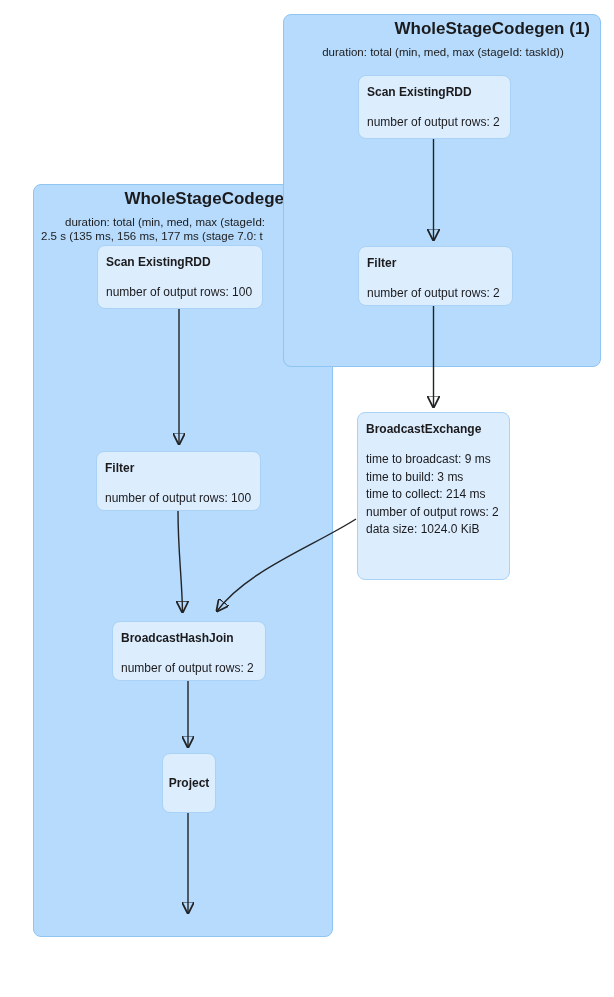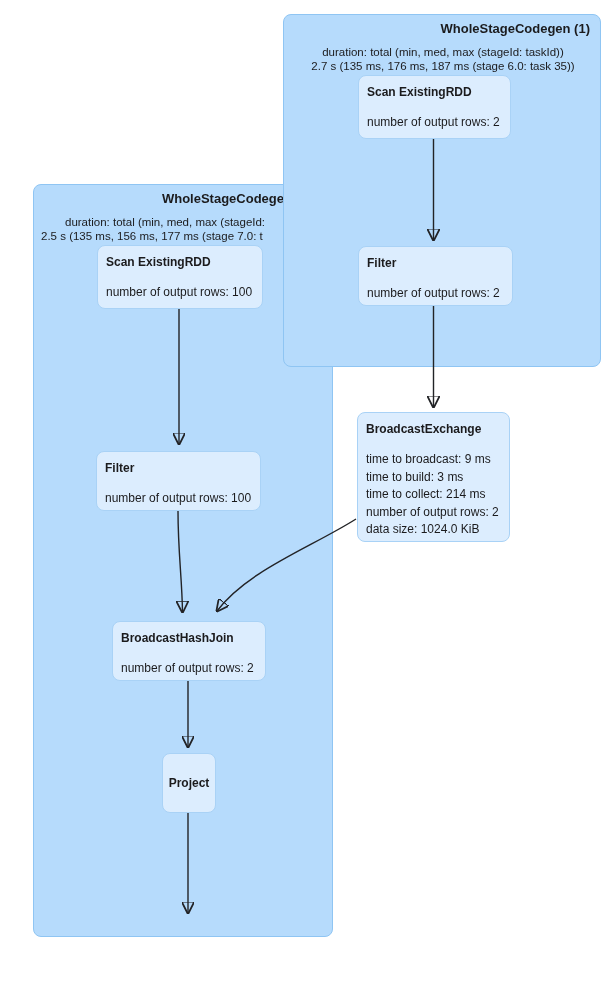--- a/index.html
+++ b/index.html
@@ -5,21 +5,21 @@
   html,body{margin:0;padding:0;background:#ffffff;}
   .canvas{
     position:relative;width:614px;height:997px;background:#ffffff;overflow:hidden;
     font-family:"Liberation Sans", sans-serif;color:#1b1b1d;
   }
   .cluster{
     position:absolute;background:#b6dbfc;border:1px solid #8fc5f3;border-radius:8px;
     box-sizing:border-box;
   }
   .cluster-title{
-    position:absolute;font-weight:bold;font-size:13px;line-height:16px;white-space:nowrap;
+    position:absolute;font-weight:bold;font-size:17px;line-height:16px;white-space:nowrap;
   }
   .dur{
     position:absolute;font-size:11.5px;line-height:14px;white-space:nowrap;
   }
   .dur-centered{text-align:center;}
   .node{
     position:absolute;background:#dcedfe;border:1px solid #a9d2f6;border-radius:8px;
     box-sizing:border-box;padding:8px 8px;overflow:hidden;
   }
   .node-title{font-weight:bold;font-size:12px;line-height:16px;white-space:nowrap;margin-bottom:14px;}
@@ -56,34 +56,33 @@
     </div>
 
     <div class="node node-label-only" style="left:128px;top:568px;width:54px;height:60px;">
       <div class="node-title">Project</div>
     </div>
   </div>
 
   <div class="cluster z2" style="left:283px;top:14px;width:318px;height:353px;">
     <div class="cluster-title" style="left:0;top:6px;width:306px;text-align:right;">WholeStageCodegen (1)</div>
     <div class="dur dur-centered" style="left:0;top:30px;width:318px;">duration: total (min, med, max (stageId: taskId))</div>
-    <div class="dur dur-centered" style="left:0;top:44px;width:318px;">2.7 s (135 ms, 176 ms, 187 ms (stage 6.0: task 35))</div>
 
     <div class="node" style="left:74px;top:60px;width:153px;height:64px;">
       <div class="node-title">Scan ExistingRDD</div>
       <div class="node-metric">number of output rows: 2</div>
     </div>
 
     <div class="node" style="left:74px;top:231px;width:155px;height:60px;">
       <div class="node-title">Filter</div>
       <div class="node-metric">number of output rows: 2</div>
     </div>
   </div>
 
-  <div class="node z3" style="left:357px;top:412px;width:153px;height:130px;">
+  <div class="node z3" style="left:357px;top:412px;width:153px;height:168px;">
     <div class="node-title">BroadcastExchange</div>
     <div class="node-metric">time to broadcast: 9 ms</div>
     <div class="node-metric">time to build: 3 ms</div>
     <div class="node-metric">time to collect: 214 ms</div>
     <div class="node-metric">number of output rows: 2</div>
     <div class="node-metric">data size: 1024.0 KiB</div>
   </div>
 
 
   <svg class="edges" viewBox="0 0 614 997">

